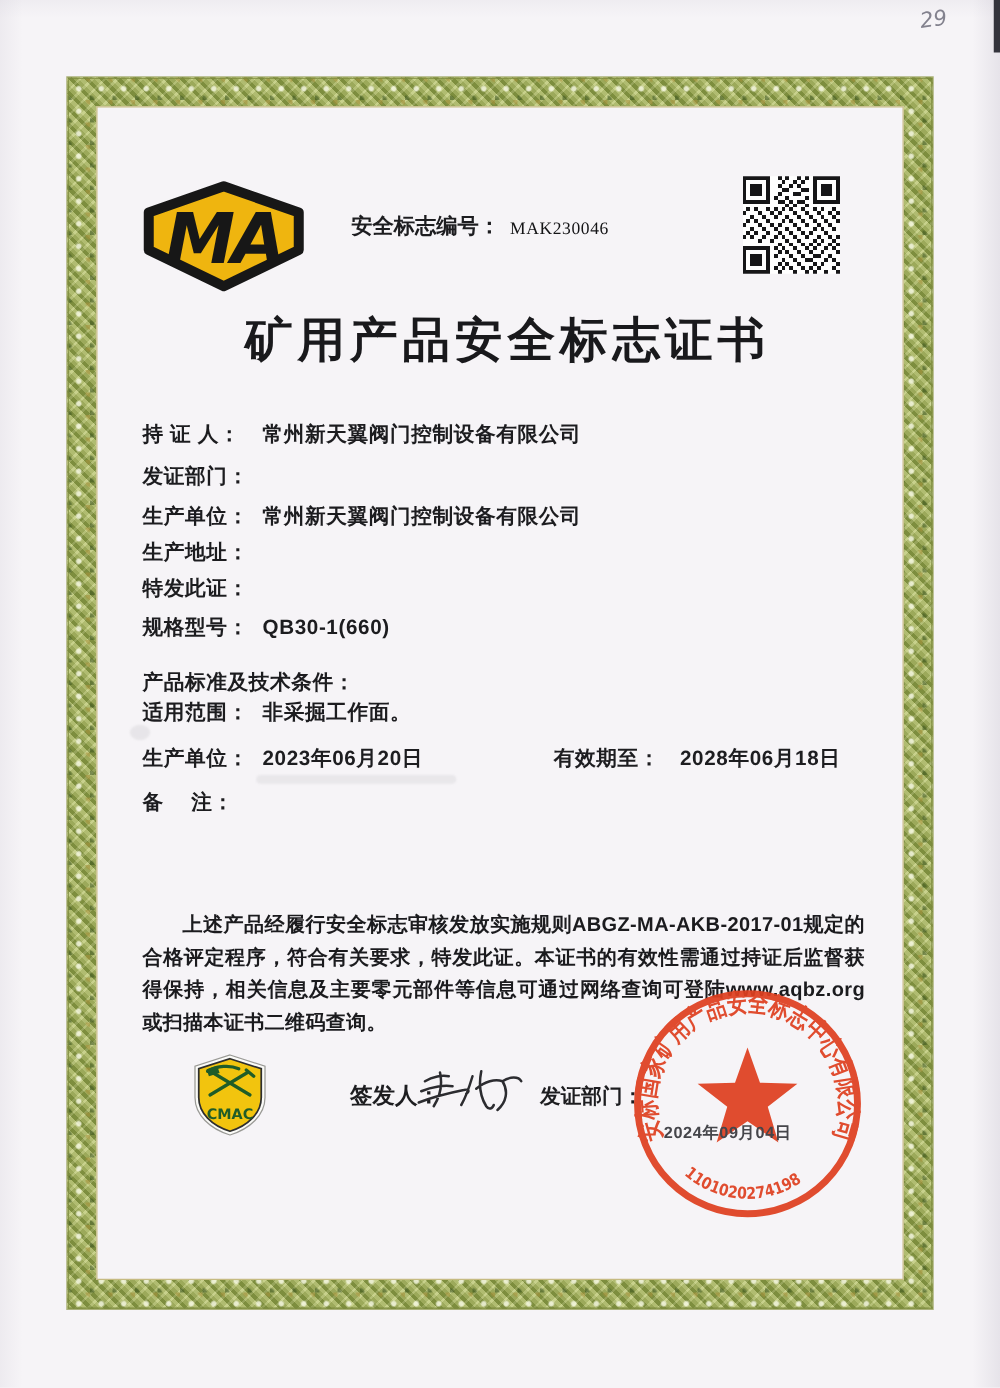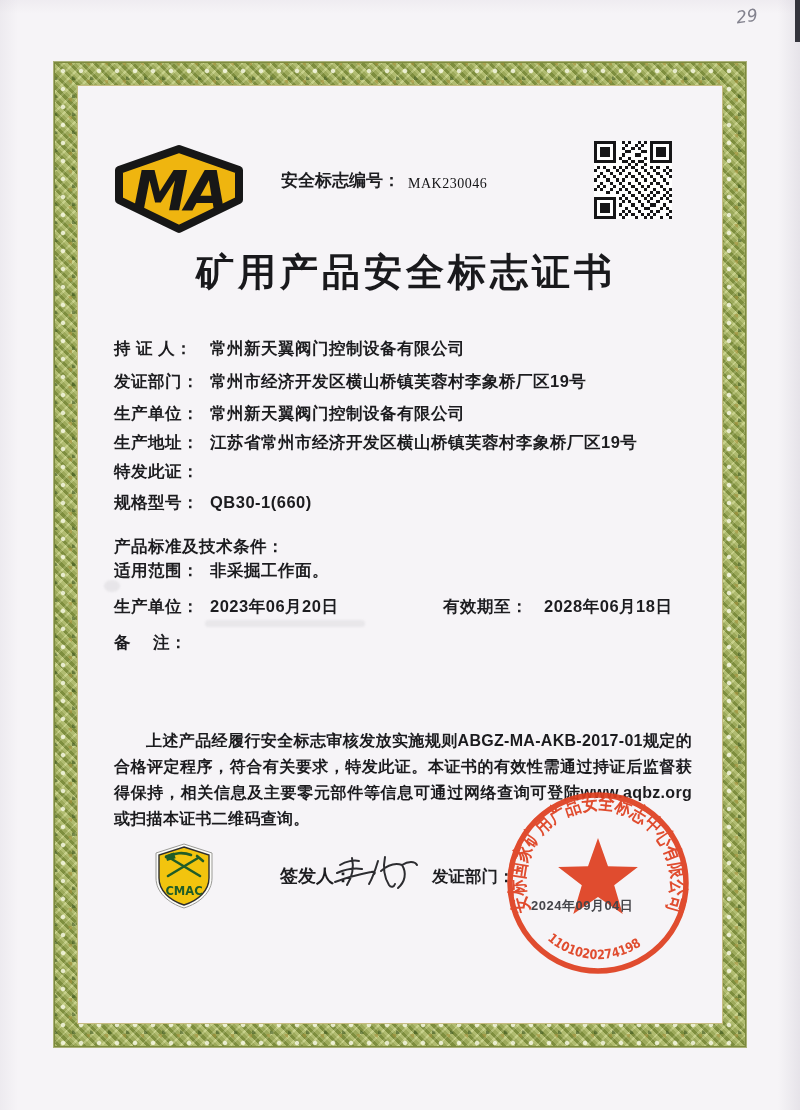--- a/index.html
+++ b/index.html
@@ -133,29 +133,27 @@
 </div>
 
 <div class="title">矿用产品安全标志证书</div>
 
 <div class="row" style="top:338px">
   <span class="lbl">持 证 人：</span>
   <span class="val">常州新天翼阀门控制设备有限公司</span>
 </div>
 <div class="row" style="top:371px">
   <span class="lbl">发证部门：</span>
-  <span class="val">常州市经济开发区横山桥镇芙蓉村李象桥厂区19号</span>
 </div>
 <div class="row" style="top:403px">
   <span class="lbl">生产单位：</span>
   <span class="val">常州新天翼阀门控制设备有限公司</span>
 </div>
 <div class="row" style="top:432px">
   <span class="lbl">生产地址：</span>
-  <span class="val">江苏省常州市经济开发区横山桥镇芙蓉村李象桥厂区19号</span>
 </div>
 <div class="row" style="top:461px">
   <span class="lbl">特发此证：</span>
 </div>
 <div class="row" style="top:492px">
   <span class="lbl">规格型号：</span>
   <span class="val">QB30-1(660)</span>
 </div>
 <div class="row row-std" style="top:514px;height:42px">
   <span class="lbl">产品标准及技术条件：</span>

